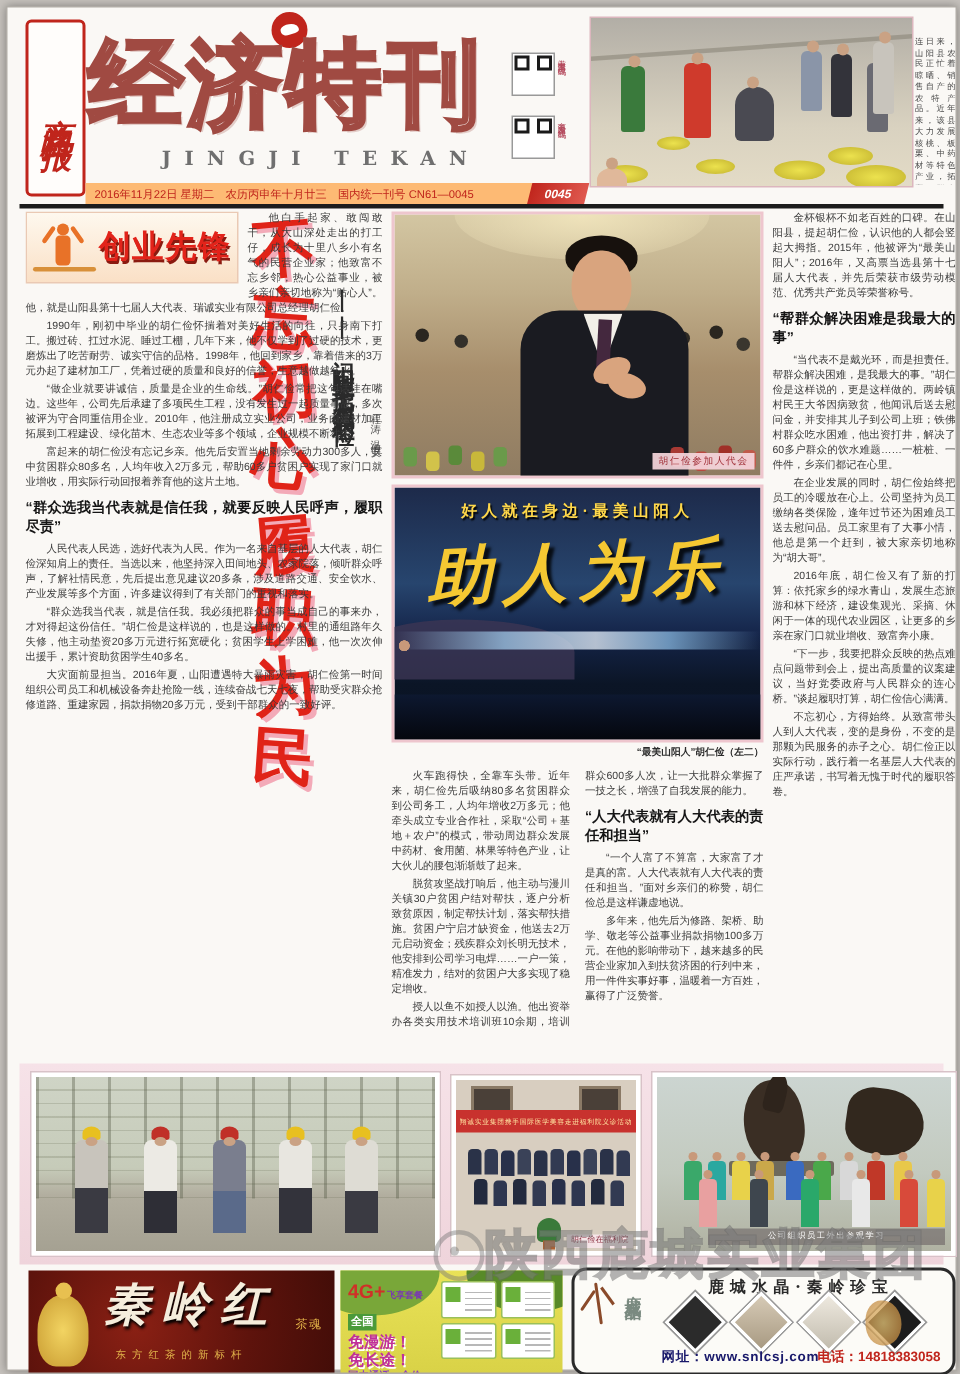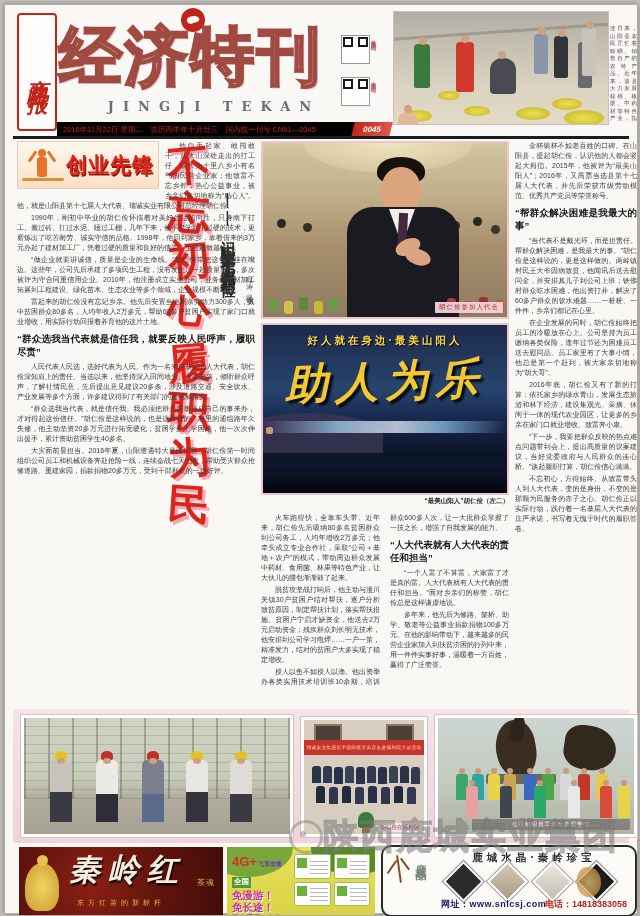--- a/index.html
+++ b/index.html
@@ -22,21 +22,21 @@
   .m-latin{left:84px;top:94px;width:250px;text-align:center;font-family:"DejaVu Serif",serif;
     font-weight:bold;font-size:13px;letter-spacing:9px;color:#6f6f6f;white-space:nowrap;}
   .qr{width:27px;height:27px;background-color:#fff;border:1px solid #999;
     background-image:repeating-linear-gradient(0deg,#2a2a2a 0 2px,transparent 2px 4px),
       repeating-linear-gradient(90deg,#2a2a2a 0 2px,transparent 2px 4px);background-blend-mode:lighten;}
   .qr::before,.qr::after{content:"";position:absolute;width:6px;height:6px;border:2px solid #1a1a1a;background:#fff;}
   .qr::before{left:1px;top:1px;} .qr::after{right:1px;top:1px;}
   .qr1{left:336px;top:30px;} .qr2{left:336px;top:72px;}
   .qr-label{writing-mode:vertical-rl;font-size:5.5px;color:#b3475a;letter-spacing:1px;height:30px;}
   .qrl1{left:366px;top:30px;} .qrl2{left:366px;top:72px;}
-  .dateline{left:52px;top:117px;width:298px;height:15px;background:#000000;color:#c0251c;
+  .dateline{left:52px;top:117px;width:298px;height:15px;background:#fdba74;color:#c0251c;
     font-size:7.5px;line-height:15px;padding-left:6px;white-space:nowrap;overflow:hidden;box-sizing:border-box;}
   .date-wedge{left:348px;top:117px;width:38px;height:15px;background:linear-gradient(100deg,#c0251c,#e05a50);
     transform:skewX(-14deg);color:#fff;font-size:8px;font-weight:bold;line-height:15px;text-align:center;}
   .rule{left:8px;top:131px;width:616px;height:3px;background:#1c1c1c;}
 
   
   .market{left:388px;top:6px;width:214px;height:112px;border:1px solid #dcb6be;overflow:hidden;
     background:linear-gradient(180deg,#b2aea6 0%,#c8c2b4 35%,#d9d2c0 65%,#e3dbc6 100%);}
   .market::before{content:"";position:absolute;left:-10px;top:18px;width:240px;height:3px;background:#8a8578;
     transform:rotate(-4deg);opacity:.6;}

